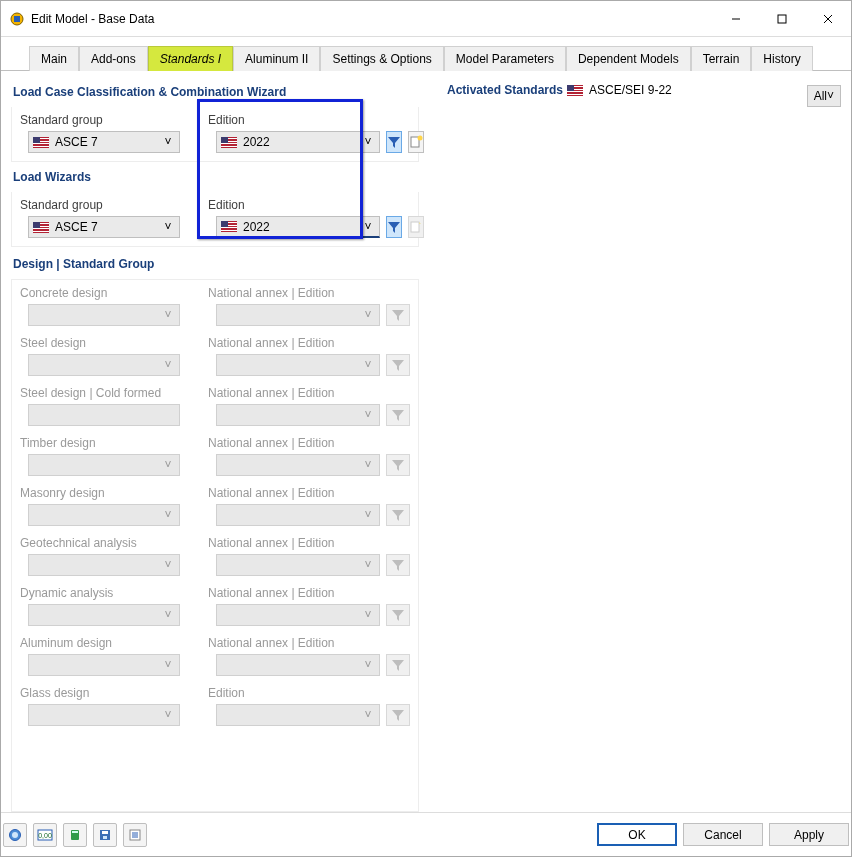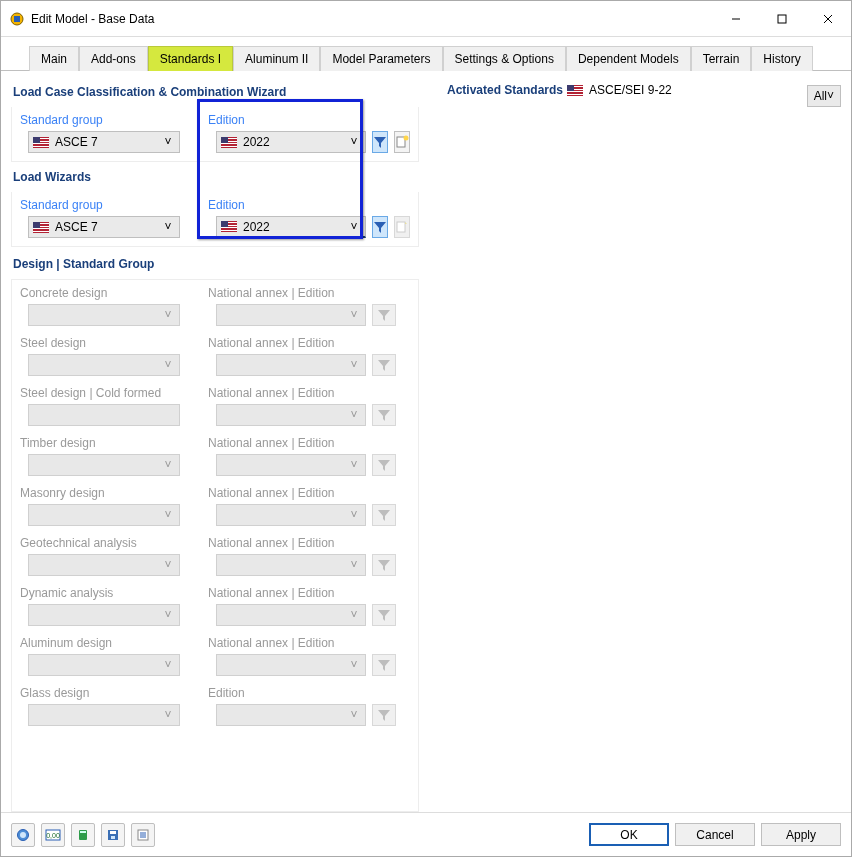--- a/index.html
+++ b/index.html
@@ -10,66 +10,66 @@
   .titlebar { height: 36px; display: flex; align-items: center; border-bottom: 1px solid #ddd; padding-left: 8px; }
   .titlebar-icon { width: 16px; height: 16px; margin-right: 6px; }
   .titlebar-text { flex: 1; font-size: 12px; color: #000; }
   .titlebar-btns { display: flex; height: 100%; }
   .titlebar-btn { width: 46px; height: 100%; display: flex; align-items: center; justify-content: center; }
   .titlebar-btn svg { width: 10px; height: 10px; }
   
   
   .tabstrip { display: flex; align-items: flex-end; padding: 8px 12px 0 28px; border-bottom: 1px solid #bfbfbf; }
   .tab { padding: 5px 11px; border: 1px solid transparent; border-bottom: none; font-size: 12px; cursor: default; margin-right: 0px; position: relative; top: 1px; background: #f0f0f0; border-color: #d0d0d0; }
-  .tab.active { background: #d5e83e; border-color: #b9c93a; z-index: 2; }
+  .tab.active { background: #d5e83e; border-color: #b9c93a; z-index: 2; font-style: italic; }
   
   
   .content { flex: 1; display: flex; padding: 10px 10px 0 10px; gap: 26px; overflow: hidden; }
   .col-left { width: 408px; display: flex; flex-direction: column; }
   .col-right { flex: 1; display: flex; flex-direction: row; }
   
   .section-title { color: #1a3f7a; font-weight: bold; font-size: 12px; padding: 2px 0 8px 2px; }
   
   .panel { border: 1px solid #ededed; background: #fff; padding: 6px 8px 8px 8px; margin-bottom: 4px; border-top: none; }
   .panel-head { background: #fff; padding-top: 4px; }
   
   .row { display: flex; gap: 6px; align-items: flex-end; }
   .field { display: flex; flex-direction: column; }
-  .field-label { font-size: 12px; color: #3b82f6; padding-bottom: 4px; }
+  .field-label { font-size: 12px; color: #404040; padding-bottom: 4px; }
   .field-label.disabled { color: #9a9a9a; }
   
   .combo { height: 22px; display: flex; align-items: center; border: 1px solid #bfbfbf; background: #eaeaea; padding: 0 4px; position: relative; font-size: 12px; margin-left: 8px; }
   .combo .flag { margin-right: 6px; }
   .combo .cv { flex: 1; }
   .combo .chev { width: 14px; text-align: center; }
   .combo.disabled { background: #e8e8e8; border-color: #d0d0d0; color: #9a9a9a; }
   .combo.disabled .chev { color: #9a9a9a; }
   .w-std { width: 152px; }
-  .w-ed  { width: 150px; }
+  .w-ed  { width: 164px; }
   
   .iconbtn { width: 24px; height: 22px; border: 1px solid #bfbfbf; background: #f4f4f4; display: flex; align-items: center; justify-content: center; }
   .iconbtn.on { background: #cfe6fb; border-color: #6aa9e6; }
   .iconbtn.disabled { border-color: #d8d8d8; background: #f0f0f0; color: #bdbdbd; }
   
   .flag { display: inline-block; width: 16px; height: 11px; position: relative; background: linear-gradient(#b22234 0 7.7%, #fff 7.7% 15.4%, #b22234 15.4% 23.1%, #fff 23.1% 30.8%, #b22234 30.8% 38.5%, #fff 38.5% 46.2%, #b22234 46.2% 53.9%, #fff 53.9% 61.6%, #b22234 61.6% 69.3%, #fff 69.3% 77%, #b22234 77% 84.7%, #fff 84.7% 92.4%, #b22234 92.4% 100%); }
   .flag::after { content:""; position:absolute; left:0; top:0; width: 7px; height: 6px; background:#3c3b6e; }
   
   .highlight-box { position: absolute; border: 3px solid #1123d6; box-shadow: 1px 1px 2px rgba(0,0,0,0.4); pointer-events: none; }
   
   .design-group { border: 1px solid #ededed; flex: 1; overflow-y: hidden; padding: 6px 8px 4px 8px; }
   .design-row { display: flex; gap: 6px; align-items: flex-end; margin-bottom: 10px; }
   
   
   .activated { flex: 1; }
   .act-item { display: flex; align-items: center; gap: 6px; padding: 2px 4px; font-size: 12px; }
   .all-combo { height: 22px; border: 1px solid #bfbfbf; background: #eaeaea; display: flex; align-items: center; padding: 0 6px; margin-top: 4px; }
   .all-combo .cv { flex: 1; }
   
   
-  .footer { height: 44px; border-top: 1px solid #ddd; display: flex; align-items: center; padding: 0 10px; gap: 6px; }
+  .footer { height: 44px; border-top: 1px solid #ddd; display: flex; align-items: center; padding: 0 2px; gap: 6px; }
   .footer-spacer { flex: 1; }
   .btn { width: 80px; height: 23px; border: 1px solid #bfbfbf; background: #f0f0f0; font-size: 12px; display:flex; align-items:center; justify-content:center; }
   .btn.primary { border: 2px solid #1a5fb4; background: #fff; }
   .smallbtn { width: 24px; height: 24px; border: 1px solid #bfbfbf; background: #f4f4f4; display:flex; align-items:center; justify-content:center; border-radius:2px; }
 
   svg { display:block; }
 </style>
 </head>
 <body>
 
@@ -101,22 +101,22 @@
           </svg>
       </div>
     </div>
   </div>
 
   <div class="tabstrip">
     <div class="tab">Main</div>
     <div class="tab">Add-ons</div>
     <div class="tab active">Standards I</div>
     <div class="tab">Aluminum II</div>
+    <div class="tab">Settings &amp; Options</div>
     <div class="tab">Model Parameters</div>
-    <div class="tab">Settings &amp; Options</div>
     <div class="tab">Dependent Models</div>
     <div class="tab">Terrain</div>
     <div class="tab">History</div>
   </div>
 
   <div class="content">
 
     <div class="col-left" style="position:relative;">
 
       <div class="panel-head section-title">Load Case Classification &amp; Combination Wizard</div>

